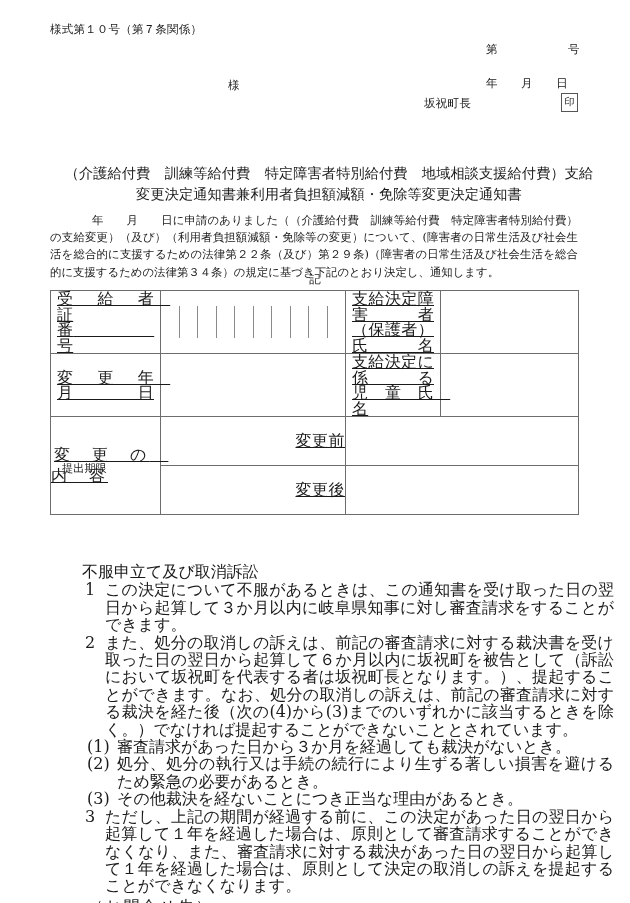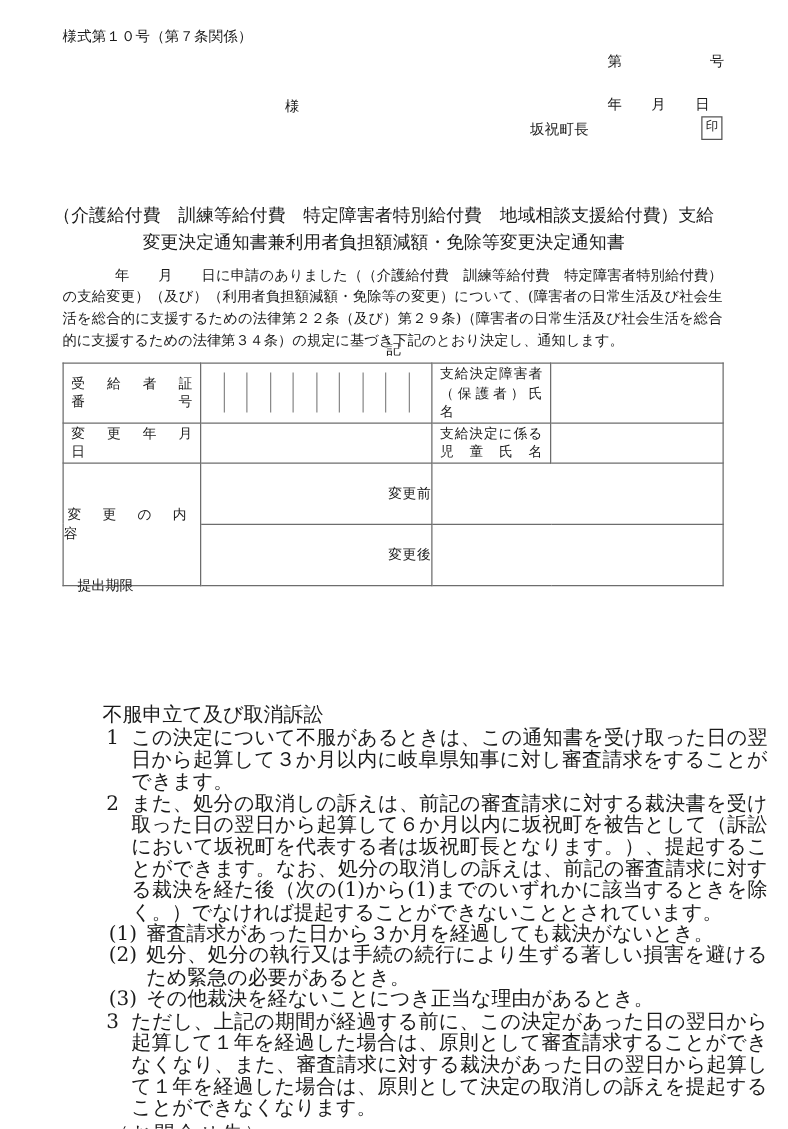--- a/index.html
+++ b/index.html
@@ -66,21 +66,21 @@
     border: 1px solid #555;
     font-size: 10px;
     line-height: 16px;
     text-align: center;
     overflow: hidden;
   }
 
   
   .title {
     position: absolute;
-    left: 34px; top: 163px;
+    left: 56px; top: 163px;
     width: 546px;
     text-align: center;
     font-size: 14.2px;
     line-height: 21px;
     letter-spacing: 0.1px;
   }
   .title .l2 { display: block; }
 
   
   .body-para {
@@ -102,21 +102,22 @@
     font-size: 11.5px;
   }
 
   
   .form-table {
     position: absolute;
     left: 50px; top: 290px;
     width: 528px;
     border-collapse: collapse;
     table-layout: fixed;
-    font-size: 11px;
+    font-size: 16px;
+    text-decoration: underline;
   }
   .form-table td {
     border: 1px solid #6d6d6d;
     padding: 0;
     vertical-align: middle;
     height: 17px;
   }
   .lbl {
     text-align: center;
     letter-spacing: 0.2px;
@@ -287,21 +288,21 @@
 
   <div class="appeal">
     <div class="appeal-title">不服申立て及び取消訴訟</div>
 
     <div class="item">
       <span class="num">1</span>
       <span class="txt">この決定について不服があるときは、この通知書を受け取った日の翌日から起算して３か月以内に岐阜県知事に対し審査請求をすることができます。</span>
     </div>
     <div class="item">
       <span class="num">2</span>
-      <span class="txt">また、処分の取消しの訴えは、前記の審査請求に対する裁決書を受け取った日の翌日から起算して６か月以内に坂祝町を被告として（訴訟において坂祝町を代表する者は坂祝町長となります。）、提起することができます。なお、処分の取消しの訴えは、前記の審査請求に対する裁決を経た後（次の(1)から(1)までのいずれかに該当するときを除く。）でなければ提起することができないこととされています。</span>
+      <span class="txt">また、処分の取消しの訴えは、前記の審査請求に対する裁決書を受け取った日の翌日から起算して６か月以内に坂祝町を被告として（訴訟において坂祝町を代表する者は坂祝町長となります。）、提起することができます。なお、処分の取消しの訴えは、前記の審査請求に対する裁決を経た後（次の(4)から(3)までのいずれかに該当するときを除く。）でなければ提起することができないこととされています。</span>
     </div>
     <div class="item">
       <span class="num paren">(1)</span>
       <span class="txt">審査請求があった日から３か月を経過しても裁決がないとき。</span>
     </div>
     <div class="item">
       <span class="num paren">(2)</span>
       <span class="txt">処分、処分の執行又は手続の続行により生ずる著しい損害を避けるため緊急の必要があるとき。</span>
     </div>
     <div class="item">

